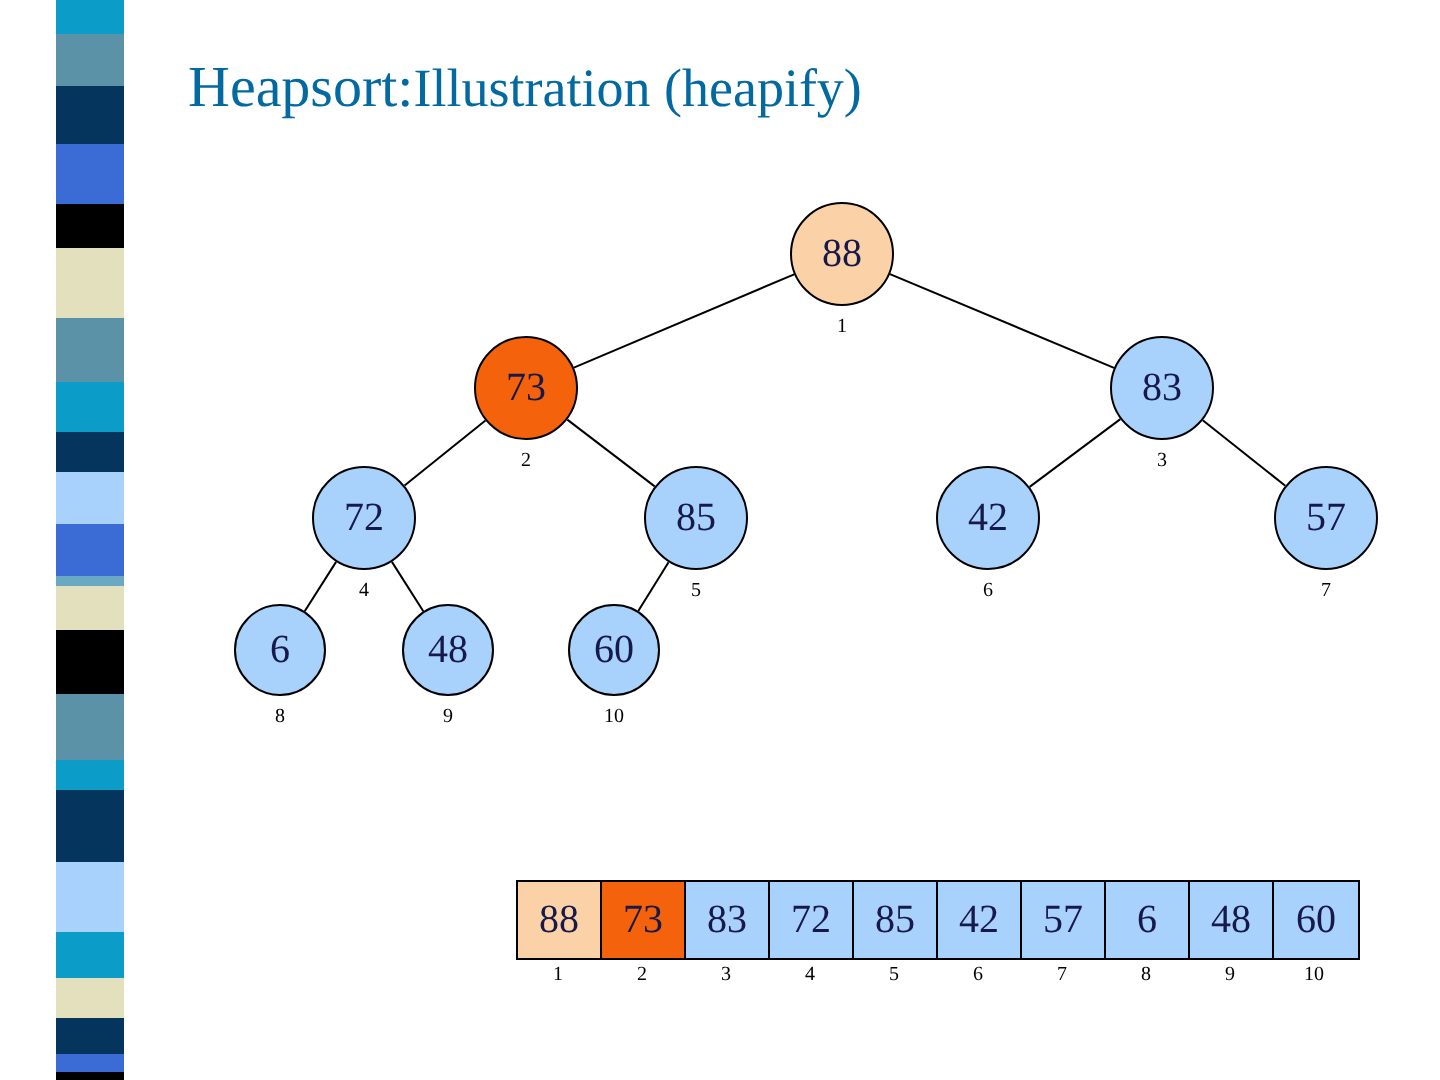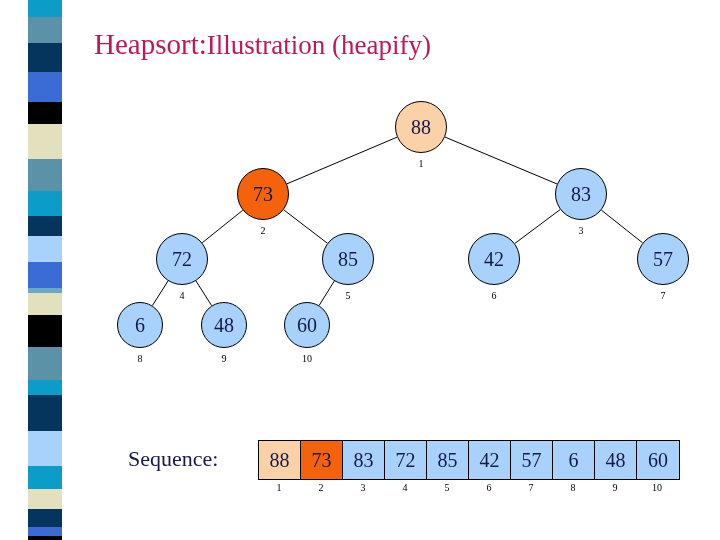--- a/index.html
+++ b/index.html
@@ -143,21 +143,21 @@
       <div class="deco-band" style="top: 380px; height: 15px; background: rgb(12, 156, 200);"></div>
       <div class="deco-band" style="top: 395px; height: 36px; background: rgb(5, 53, 92);"></div>
       <div class="deco-band" style="top: 431px; height: 35px; background: rgb(168, 210, 251);"></div>
       <div class="deco-band" style="top: 466px; height: 23px; background: rgb(12, 156, 200);"></div>
       <div class="deco-band" style="top: 489px; height: 20px; background: rgb(227, 224, 189);"></div>
       <div class="deco-band" style="top: 509px; height: 18px; background: rgb(5, 53, 92);"></div>
       <div class="deco-band" style="top: 527px; height: 9px; background: rgb(59, 107, 212);"></div>
       <div class="deco-band" style="top: 536px; height: 4px; background: rgb(0, 0, 0);"></div>
     </div>
 
-  <div id="slide-title" style="color: #be185d;">
+  <div id="slide-title" style="color: #0369a1;">
     <span class="title-strong">Heapsort:</span><span>Illustration (heapify)</span>
   </div>
 
   <div id="tree-area">
     <svg id="tree-edges" width="720" height="400">
         <line x1="397.06322341919986" y1="137.1504052589469" x2="286.93677658080014" y2="183.8495947410531" stroke="#000000" stroke-width="1"></line>
         <line x1="444.9822239108676" y1="137.04255626267582" x2="557.0177760891323" y2="183.95744373732418" stroke="#000000" stroke-width="1"></line>
         <line x1="242.72185804914446" y1="210.27258304698285" x2="202.27814195085554" y2="242.72741695301715" stroke="#000000" stroke-width="1"></line>
         <line x1="283.6533036574071" y1="209.79370279684073" x2="327.3466963425929" y2="243.20629720315927" stroke="#000000" stroke-width="1"></line>
         <line x1="560.1713060391528" y1="209.5616679017824" x2="514.8286939608472" y2="243.4383320982176" stroke="#000000" stroke-width="1"></line>
@@ -201,21 +201,20 @@
       <div class="tree-node" style="left: 201px; top: 302px; width: 46px; height: 46px; background: rgb(168, 210, 251);">
         <span>48</span>
       </div>
       <div class="node-index" style="left: 210px; top: 353px; width: 28px;">9</div>
       <div class="tree-node" style="left: 284px; top: 302px; width: 46px; height: 46px; background: rgb(168, 210, 251);">
         <span>60</span>
       </div>
       <div class="node-index" style="left: 293px; top: 353px; width: 28px;">10</div>
     </div>
 
-  <div id="sequence-label">Sequence:</div>
   <div id="sequence-row">
       <div class="seq-cell" style="background: rgb(251, 210, 168);">
         <span>88</span>
       </div>
       <div class="seq-cell" style="background: rgb(244, 99, 12);">
         <span>73</span>
       </div>
       <div class="seq-cell" style="background: rgb(168, 210, 251);">
         <span>83</span>
       </div>

